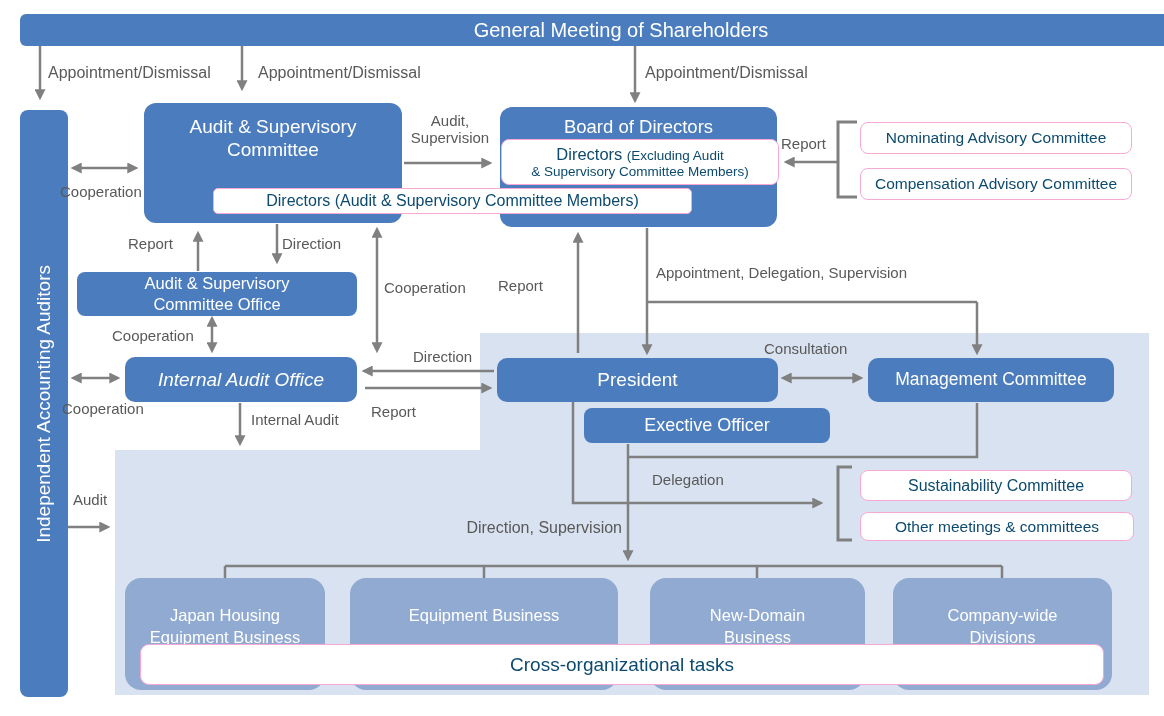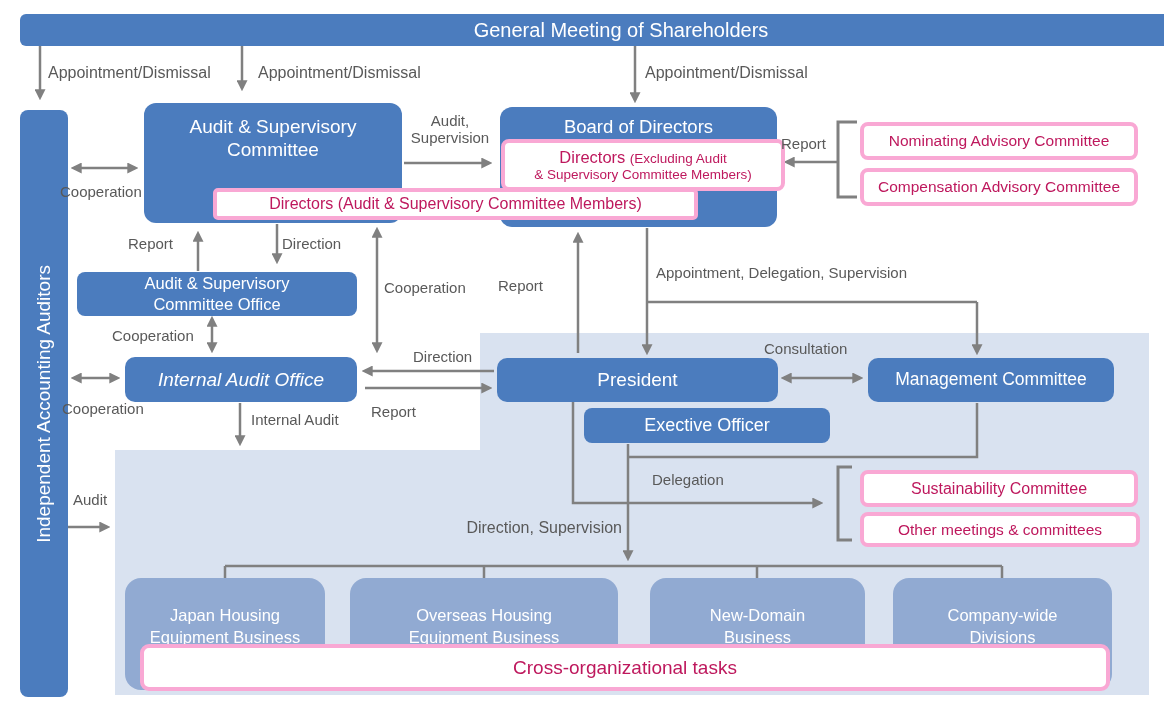--- a/index.html
+++ b/index.html
@@ -3,22 +3,22 @@
 <meta charset="utf-8">
 <style>
   html,body{margin:0;padding:0;background:#ffffff;}
   #canvas{position:relative;width:1164px;height:716px;background:#ffffff;overflow:hidden;
           font-family:"Liberation Sans","DejaVu Sans",sans-serif;}
   .region{position:absolute;background:#d9e2f0;}
   #lines{position:absolute;left:0;top:0;z-index:2;}
   .box{position:absolute;z-index:3;background:#4b7cbe;color:#ffffff;display:flex;
        flex-direction:column;align-items:center;justify-content:center;text-align:center;
        line-height:1.22;}
-  .pill{position:absolute;z-index:4;background:#ffffff;border:4px solid #f9a8d4;border-radius:8px;
-        color:#be185d;display:flex;align-items:center;justify-content:center;text-align:left;}
+  .pill{position:absolute;z-index:4;background:#ffffff;border:1px solid #f9a8d4;border-radius:8px;
+        color:#0c4a6e;display:flex;align-items:center;justify-content:center;text-align:left;}
   .lbl{position:absolute;z-index:4;color:#595959;font-size:15px;white-space:nowrap;}
   .bizbox{position:absolute;z-index:3;background:#91aad2;color:#ffffff;border-radius:16px;
           text-align:center;line-height:1.35;font-size:16.5px;padding-top:26px;box-sizing:border-box;}
   .vtext{writing-mode:vertical-rl;transform:rotate(180deg);text-orientation:mixed;}
 </style>
 </head>
 <body>
 
 <div id="canvas">
 
@@ -121,21 +121,20 @@
   </div>
   <div class="pill" style="left:860px;top:512px;width:272px;height:27px;font-size:15.5px;">
     <span>Other meetings &amp; committees</span>
   </div>
 
   <div class="bizbox" style="left:125px;top:578px;width:200px;height:112px;">
     <div>Japan Housing</div>
     <div>Equipment Business</div>
   </div>
   <div class="bizbox" style="left:350px;top:578px;width:268px;height:112px;">
-    <div>Overseas Housing</div>
     <div>Equipment Business</div>
   </div>
   <div class="bizbox" style="left:650px;top:578px;width:215px;height:112px;">
     <div>New-Domain</div>
     <div>Business</div>
   </div>
   <div class="bizbox" style="left:893px;top:578px;width:219px;height:112px;">
     <div>Company-wide</div>
     <div>Divisions</div>
   </div>

